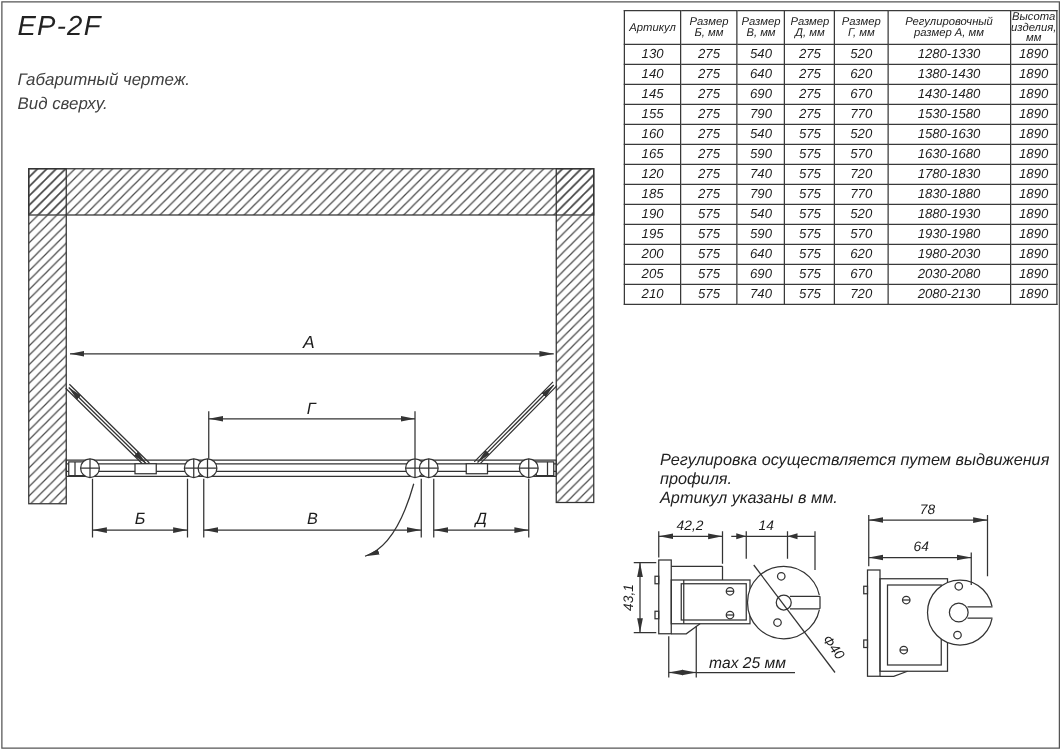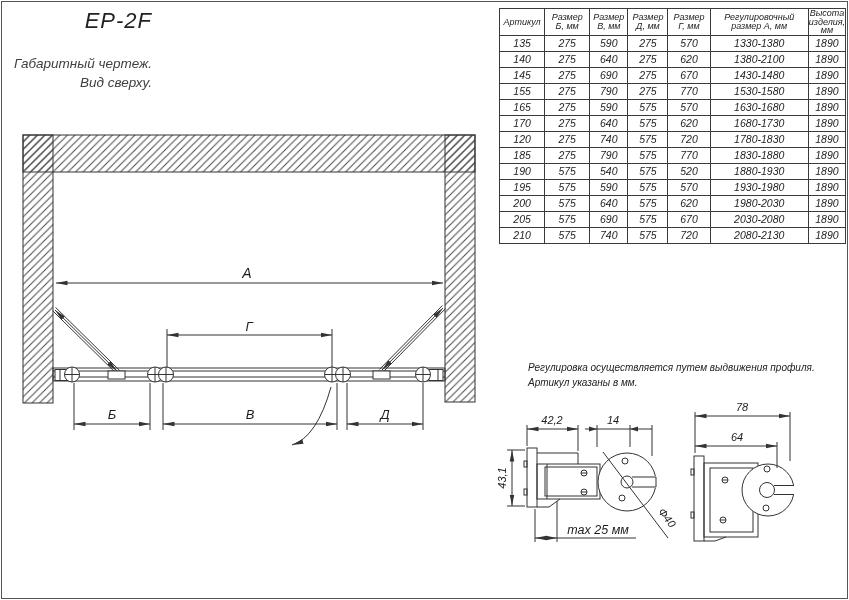--- a/index.html
+++ b/index.html
@@ -1,24 +1,24 @@
 <!DOCTYPE html>
 <html><head>
 <meta charset="utf-8">
 <style>
   html,body{margin:0;padding:0;}
   body{
     width:849px;height:600px;position:relative;background:#fff;overflow:hidden;
     font-family:"Liberation Sans",sans-serif;color:#1c1c1c;
   }
   .page-border{position:absolute;left:1px;top:1px;width:845px;height:596px;border:1px solid #555;pointer-events:none;}
-  .title-block{position:absolute;left:14px;top:8px;font-style:italic;text-align:right;}
+  .title-block{position:absolute;left:14px;top:8px;font-style:italic;}
   .title-main{font-size:22px;letter-spacing:1px;color:#222;}
   .title-sub{font-size:13.5px;margin-top:20px;line-height:19px;color:#404040;}
-  .notes{position:absolute;left:528px;top:360px;font-style:italic;font-size:10px;line-height:15px;color:#222;}
+  .notes{position:absolute;left:528px;top:360px;font-style:italic;font-size:13px;line-height:15px;color:#222;}
   
   table.sizes{
     position:absolute;left:499px;top:8px;width:347px;
     border-collapse:collapse;table-layout:fixed;background:#fff;
   }
   table.sizes th,table.sizes td{
     border:1px solid #3a3a3a;font-style:italic;text-align:center;
     padding:0;overflow:hidden;white-space:nowrap;
   }
   table.sizes th{height:25px;font-weight:normal;font-size:9px;line-height:8.5px;vertical-align:middle;}
@@ -76,35 +76,35 @@
         </th>
         <th>
           <div>Высота</div>
           <div>изделия,</div>
           <div>мм</div>
         </th>
       </tr>
     </thead>
   <tbody>
       <tr>
-        <td>135</td>
-        <td>275</td>
-        <td>590</td>
-        <td>275</td>
-        <td>570</td>
-        <td>1330-1380</td>
+        <td>130</td>
+        <td>275</td>
+        <td>540</td>
+        <td>275</td>
+        <td>520</td>
+        <td>1280-1330</td>
         <td>1890</td>
       </tr>
       <tr>
         <td>140</td>
         <td>275</td>
         <td>640</td>
         <td>275</td>
         <td>620</td>
-        <td>1380-2100</td>
+        <td>1380-1430</td>
         <td>1890</td>
       </tr>
       <tr>
         <td>145</td>
         <td>275</td>
         <td>690</td>
         <td>275</td>
         <td>670</td>
         <td>1430-1480</td>
         <td>1890</td>
@@ -112,35 +112,35 @@
       <tr>
         <td>155</td>
         <td>275</td>
         <td>790</td>
         <td>275</td>
         <td>770</td>
         <td>1530-1580</td>
         <td>1890</td>
       </tr>
       <tr>
+        <td>160</td>
+        <td>275</td>
+        <td>540</td>
+        <td>575</td>
+        <td>520</td>
+        <td>1580-1630</td>
+        <td>1890</td>
+      </tr>
+      <tr>
         <td>165</td>
         <td>275</td>
         <td>590</td>
         <td>575</td>
         <td>570</td>
         <td>1630-1680</td>
-        <td>1890</td>
-      </tr>
-      <tr>
-        <td>170</td>
-        <td>275</td>
-        <td>640</td>
-        <td>575</td>
-        <td>620</td>
-        <td>1680-1730</td>
         <td>1890</td>
       </tr>
       <tr>
         <td>120</td>
         <td>275</td>
         <td>740</td>
         <td>575</td>
         <td>720</td>
         <td>1780-1830</td>
         <td>1890</td>

